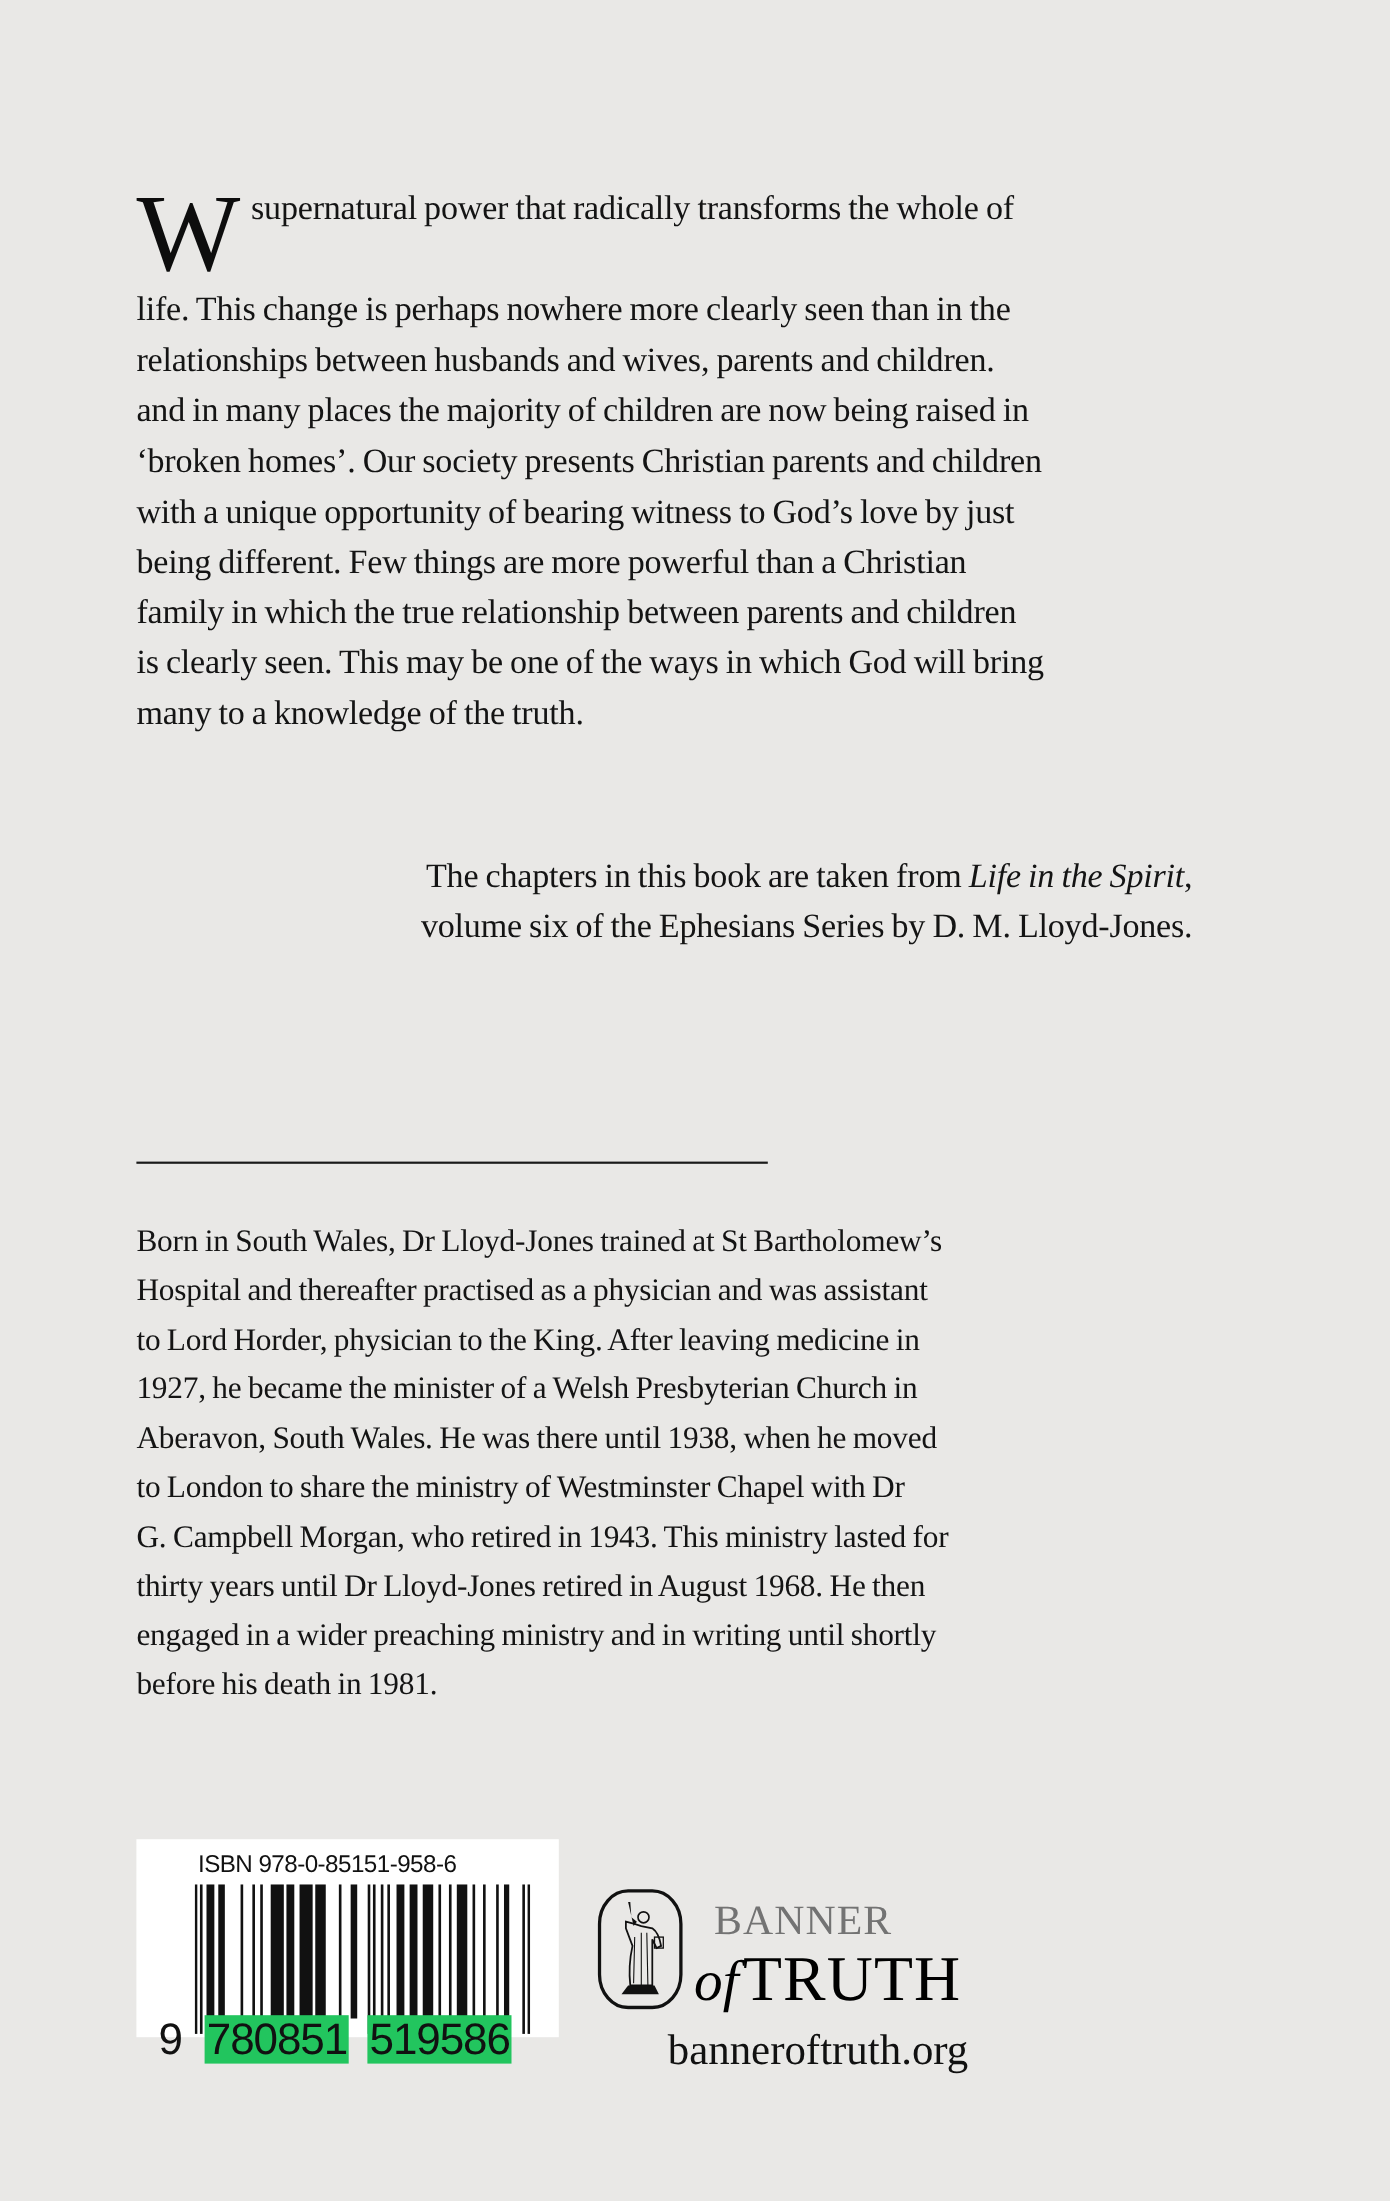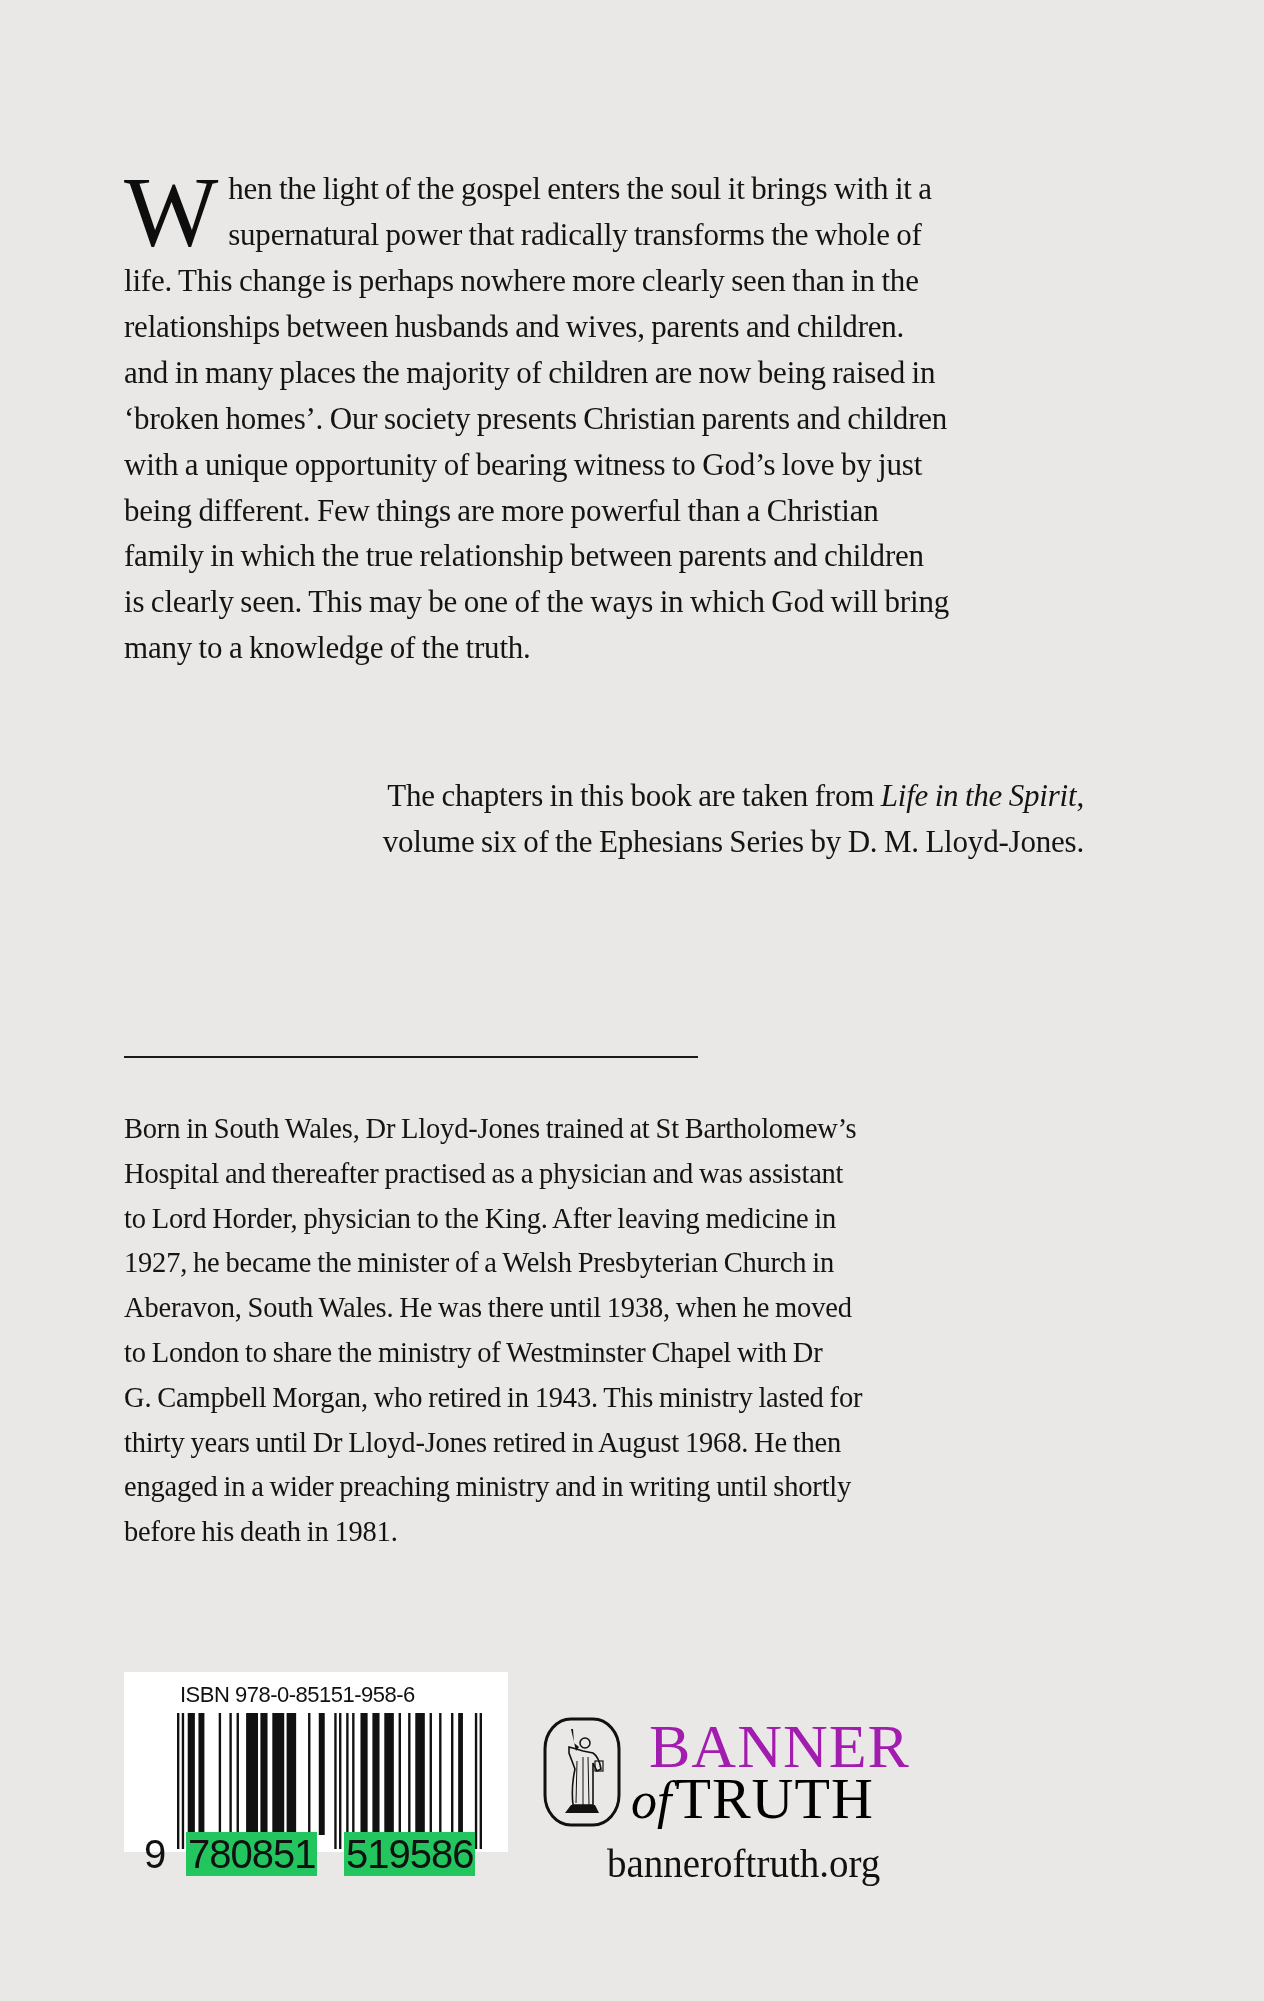--- a/index.html
+++ b/index.html
@@ -67,38 +67,38 @@
       font-family: "Liberation Sans", "DejaVu Sans", sans-serif;
       font-size: 40px;
       color: #111;
       letter-spacing: -1px;
       white-space: nowrap;
       background: #22c55e;
       line-height: 44px;
     }
     #digit-lead { left: 20px; background: transparent; }
     #digits-left { left: 62px; padding: 0 2px; }
-    #digits-right { left: 220px; padding: 0 2px; }
+    #digits-right { left: 210px; padding: 0 2px; }
     .logo {
       position: absolute;
       left: 543px; top: 1717px;
       width: 400px; height: 170px;
     }
     .emblem {
       position: absolute;
       left: 0; top: 0;
       width: 78px; height: 110px;
     }
     .brand-line1 {
       position: absolute;
       left: 106px; top: 0px;
-      font-size: 62px;
+      font-size: 38px;
       line-height: 58px;
       letter-spacing: 1px;
-      color: #a21caf;
+      color: #737373;
       white-space: nowrap;
     }
     .brand-line2 {
       position: absolute;
       left: 88px; top: 52px;
       font-size: 58px;
       line-height: 60px;
       letter-spacing: 1px;
       color: #000000;
       white-space: nowrap;
@@ -115,21 +115,20 @@
       font-size: 39px;
       color: #111;
       white-space: nowrap;
     }
   </style>
 </head>
 <body>
 
 <div id="blurb" class="para">
   <span class="drop-cap">W</span>
-  <span class="line">hen the light of the gospel enters the soul it brings with it a</span>
   <span class="line">supernatural power that radically transforms the whole of</span>
   <span class="line" style="clear:left">life. This change is perhaps nowhere more clearly seen than in the</span>
   <span class="line">relationships between husbands and wives, parents and children.</span>
   <span class="line">and in many places the majority of children are now being raised in</span>
   <span class="line">‘broken homes’. Our society presents Christian parents and children</span>
   <span class="line">with a unique opportunity of bearing witness to God’s love by just</span>
   <span class="line">being different. Few things are more powerful than a Christian</span>
   <span class="line">family in which the true relationship between parents and children</span>
   <span class="line">is clearly seen. This may be one of the ways in which God will bring</span>
   <span class="line">many to a knowledge of the truth.</span>

